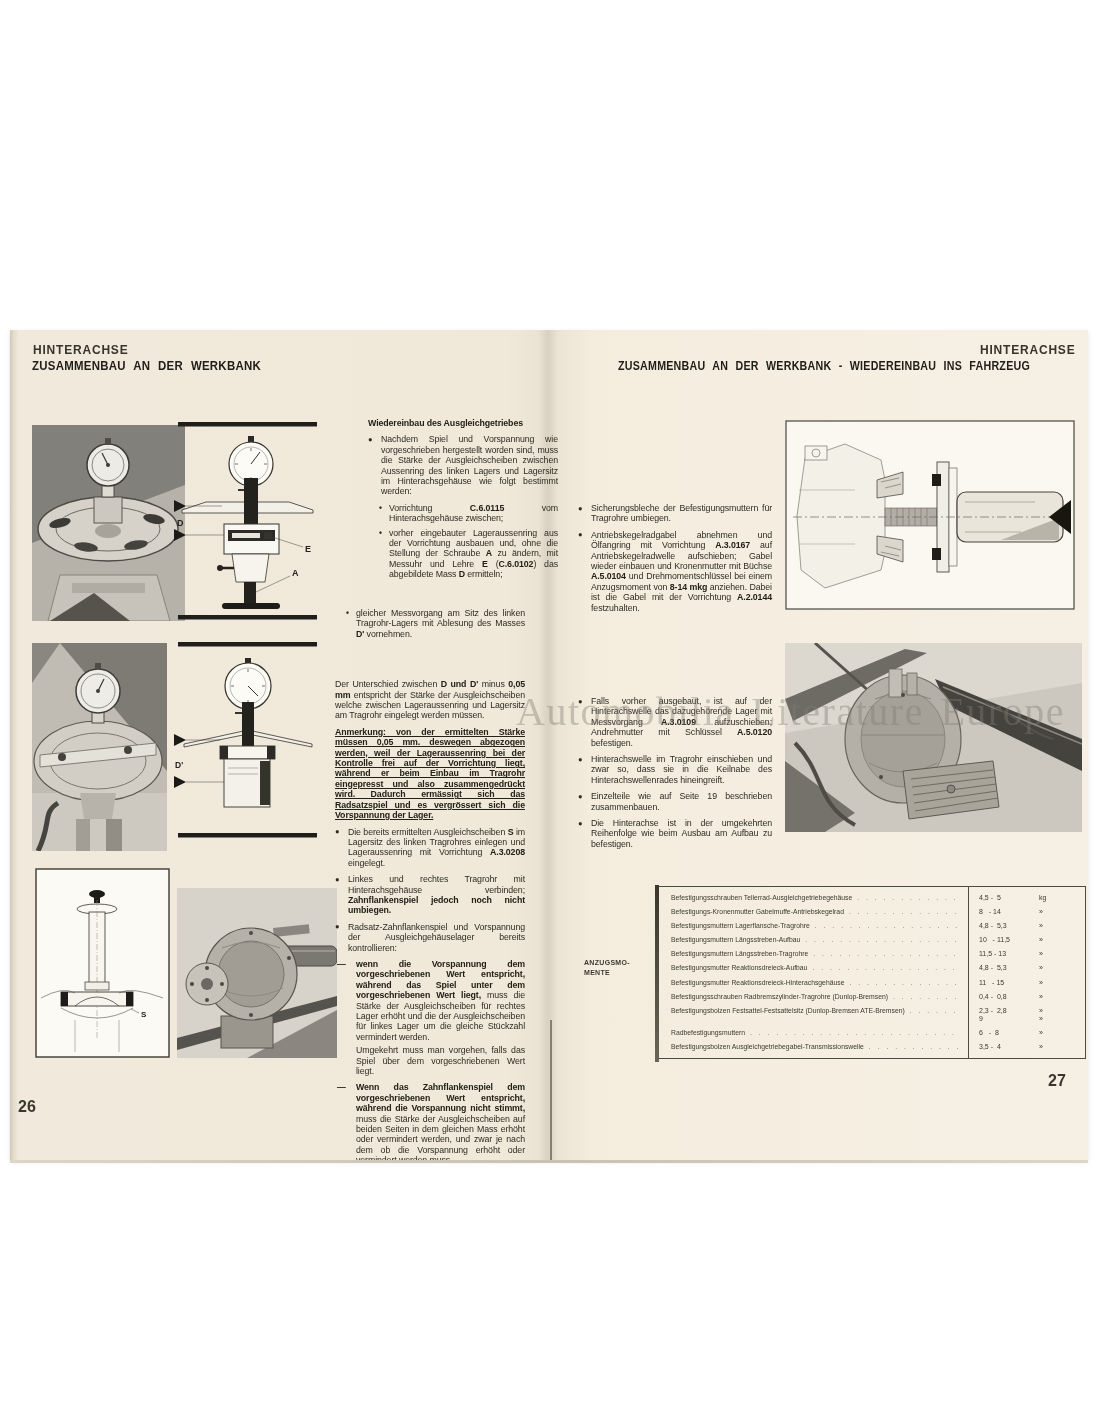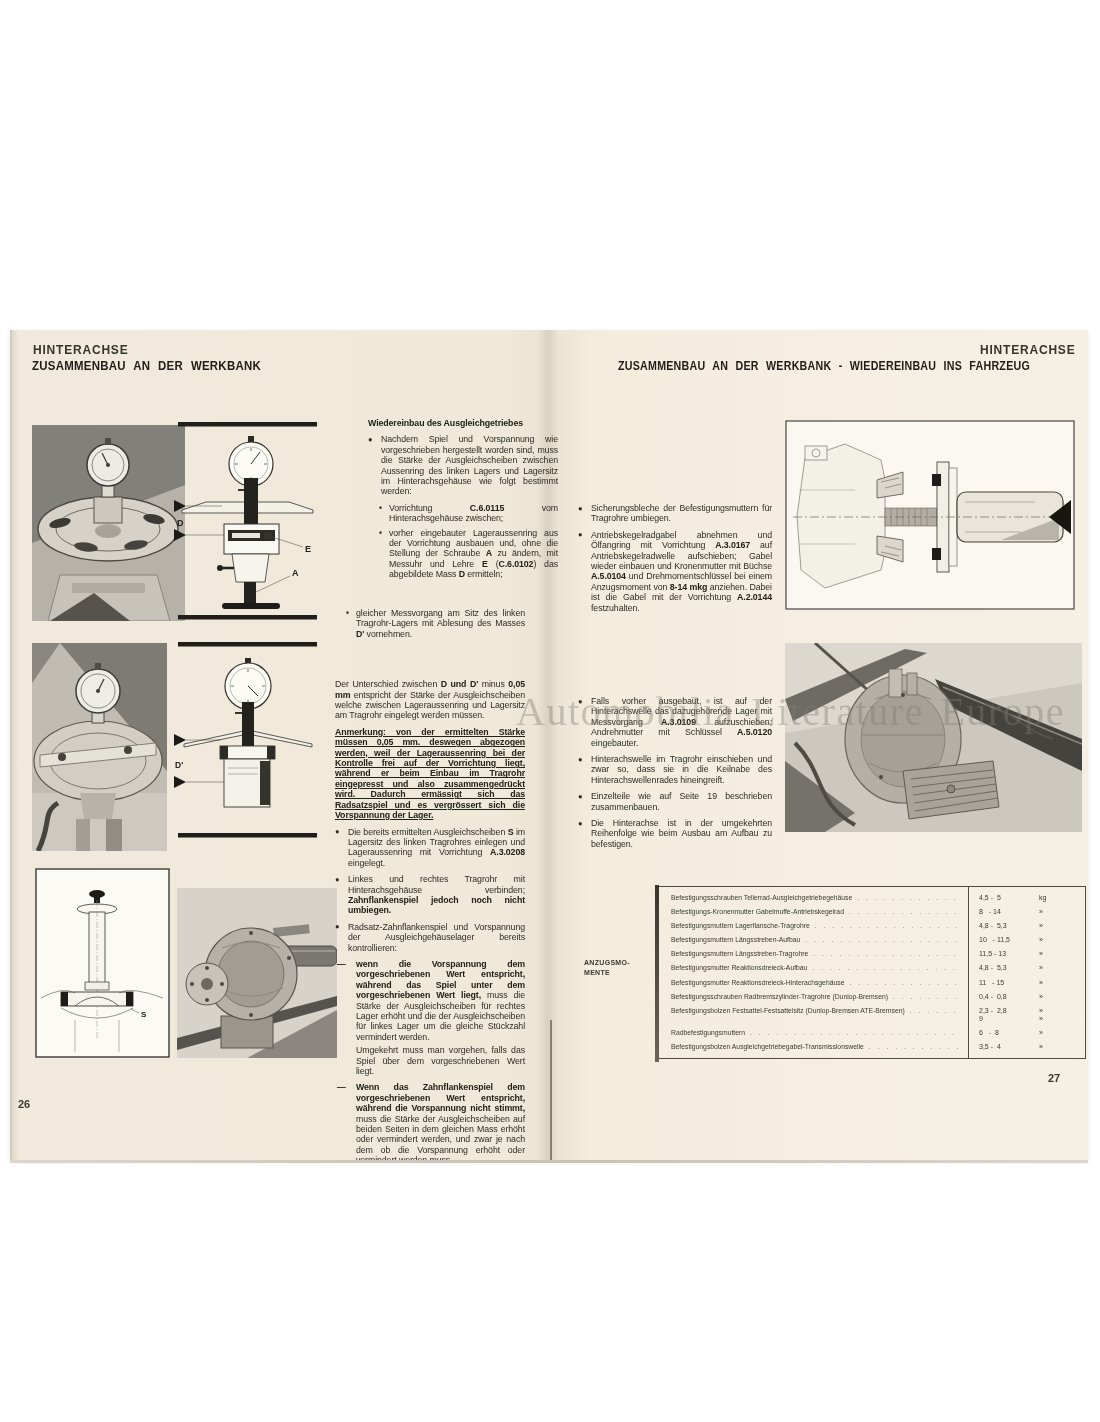--- a/index.html
+++ b/index.html
@@ -11,21 +11,21 @@
   .left-crease{position:absolute;left:0;top:0;width:9px;height:100%;
           background:linear-gradient(90deg,#cfc8b9 0%,#e4ddcd 40%,rgba(244,237,224,0) 100%);}
   .gutter-band{position:absolute;left:528px;top:0;width:20px;height:100%;
           background:linear-gradient(90deg,rgba(0,0,0,0) 0%,rgba(70,60,45,0.10) 50%,rgba(0,0,0,0) 100%);}
   .gutter-line{position:absolute;left:540px;top:690px;width:1.5px;height:140px;background:rgba(60,54,44,0.55);}
   .bottom-edge{position:absolute;left:0;bottom:-3px;width:100%;height:3px;background:linear-gradient(90deg,#ddd5c6,#c9c2b2,#ddd5c6);}
 
   .page-header{position:absolute;font-size:12px;font-weight:700;letter-spacing:0.8px;color:#37342c;}
   .page-title{position:absolute;font-size:13px;font-weight:700;letter-spacing:0.3px;word-spacing:5px;
               color:#1f1d17;white-space:nowrap;transform:scaleX(0.88);transform-origin:left top;}
-  .page-num{position:absolute;font-size:11px;font-weight:700;color:#3a372f;}
+  .page-num{position:absolute;font-size:16px;font-weight:700;color:#3a372f;}
 
   .tcol{position:absolute;font-size:8.8px;line-height:10.4px;color:#2e2b24;text-align:justify;letter-spacing:-0.1px;}
   .blk{position:relative;margin-bottom:6px;}
   .blk .marker{position:absolute;left:0;top:0;font-weight:700;}
   .blk.bullet{padding-left:13px;}
   .blk.bullet .marker{font-size:7.5px;top:0.5px;}
   .blk.sub{padding-left:21px;margin-bottom:4px;}
   .blk.sub .marker{left:11px;font-size:8.5px;}
   .blk.dash{padding-left:21px;}
   .blk.dash .marker{left:2px;}
@@ -256,21 +256,21 @@
     <div class="page-num" style="left:8px;top:768px;">26</div>
 
     <div class="page-header" style="left:970px;top:13px;">HINTERACHSE</div>
     <div class="page-title" style="left:608px;top:28px;transform:scaleX(0.82);">ZUSAMMENBAU AN DER WERKBANK - WIEDEREINBAU INS FAHRZEUG</div>
 
     <div class="tcol" style="left:568px;top:173px;width:194px;">
         <div class="blk bullet"><span class="marker">●</span><span>Sicherungsbleche der Befestigungsmuttern für Tragrohre umbiegen.</span></div>
         <div class="blk bullet"><span class="marker">●</span><span>Antriebskegelradgabel abnehmen und Ölfangring mit Vorrichtung </span><span class="b">A.3.0167</span><span> auf Antriebskegelradwelle aufschieben; Gabel wieder einbauen und Kronenmutter mit Büchse </span><span class="b">A.5.0104</span><span> und Drehmomentschlüssel bei einem Anzugsmoment von </span><span class="b">8-14 mkg</span><span> anziehen. Dabei ist die Gabel mit der Vorrichtung </span><span class="b">A.2.0144</span><span> festzuhalten.</span></div>
       </div>
     <div class="tcol" style="left:568px;top:366px;width:194px;">
-        <div class="blk bullet"><span class="marker">●</span><span>Falls vorher ausgebaut, ist auf der Hinterachswelle das dazugehörende Lager mit Messvorgang </span><span class="b">A.3.0109</span><span> aufzuschieben; Andrehmutter mit Schlüssel </span><span class="b">A.5.0120</span><span> eingebauter.</span></div>
+        <div class="blk bullet"><span class="marker">●</span><span>Falls vorher ausgebaut, ist auf der Hinterachswelle das dazugehörende Lager mit Messvorgang </span><span class="b">A.3.0109</span><span> aufzuschieben; Andrehmutter mit Schlüssel </span><span class="b">A.5.0120</span><span> befestigen.</span></div>
         <div class="blk bullet"><span class="marker">●</span><span>Hinterachswelle im Tragrohr einschieben und zwar so, dass sie in die Keilnabe des Hinterachswellenrades hineingreift.</span></div>
         <div class="blk bullet"><span class="marker">●</span><span>Einzelteile wie auf Seite 19 beschrieben zusammenbauen.</span></div>
         <div class="blk bullet"><span class="marker">●</span><span>Die Hinterachse ist in der umgekehrten Reihenfolge wie beim Ausbau am Aufbau zu befestigen.</span></div>
       </div>
 
     <div class="fig" style="left:775px;top:90px;width:290px;height:190px;">
       <svg viewBox="0 0 290 190">
         <rect x="1" y="1" width="288" height="188" fill="#faf8f1" stroke="#4a4740" stroke-width="1.2"></rect>
         <polygon points="12,96 20,38 60,24 96,40 100,60 100,132 96,150 40,168 16,150" fill="#f3f0e8" stroke="#8a867c" stroke-width="0.8"></polygon>
         <rect x="20" y="26" width="22" height="14" fill="#f6f4ec" stroke="#8a867c" stroke-width="0.8"></rect>

